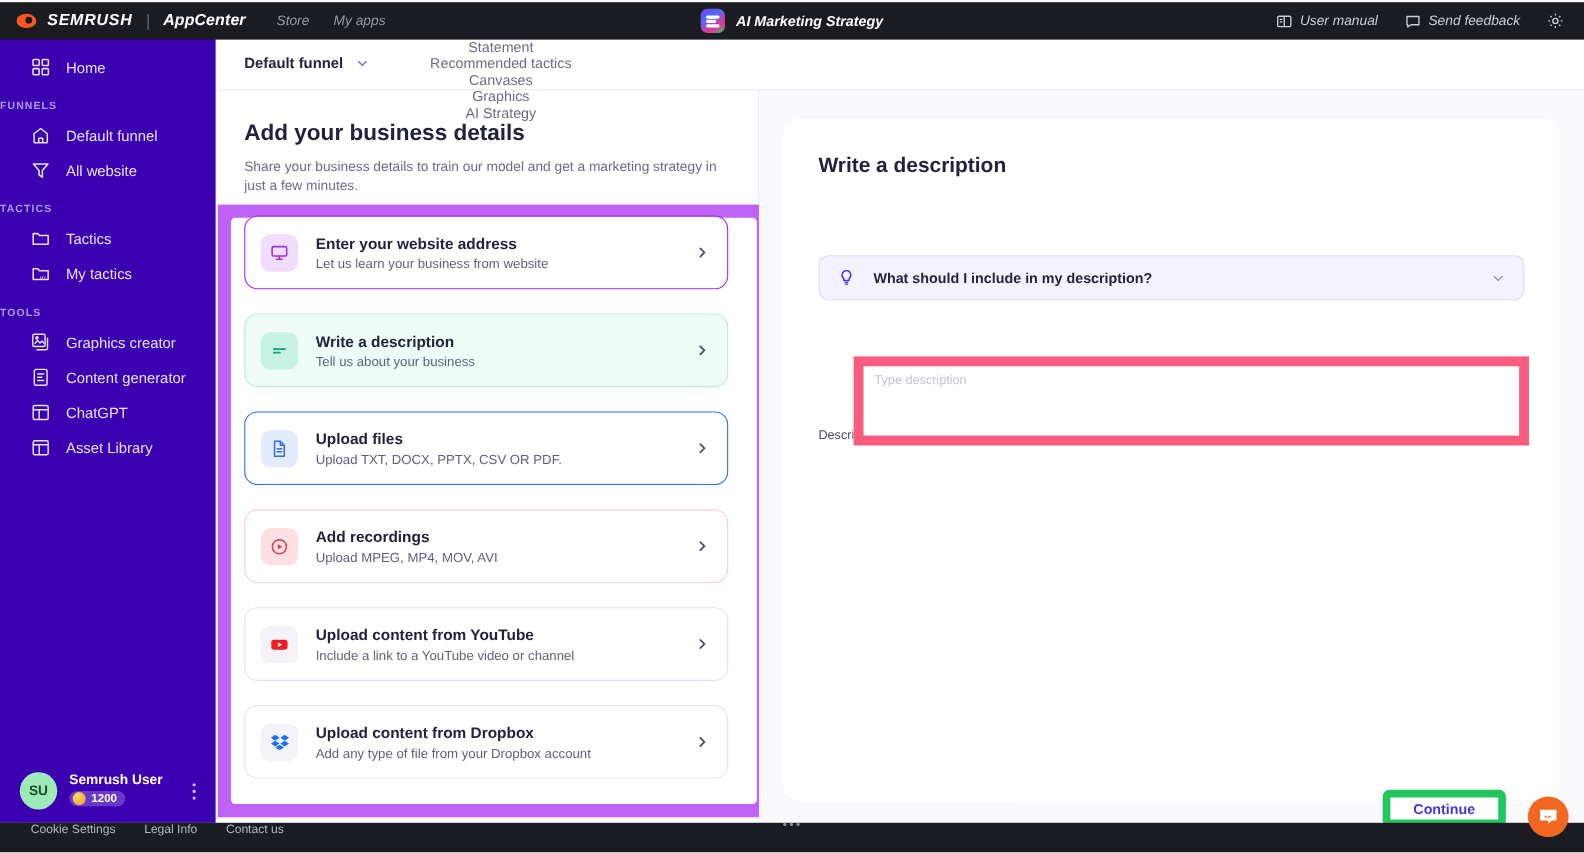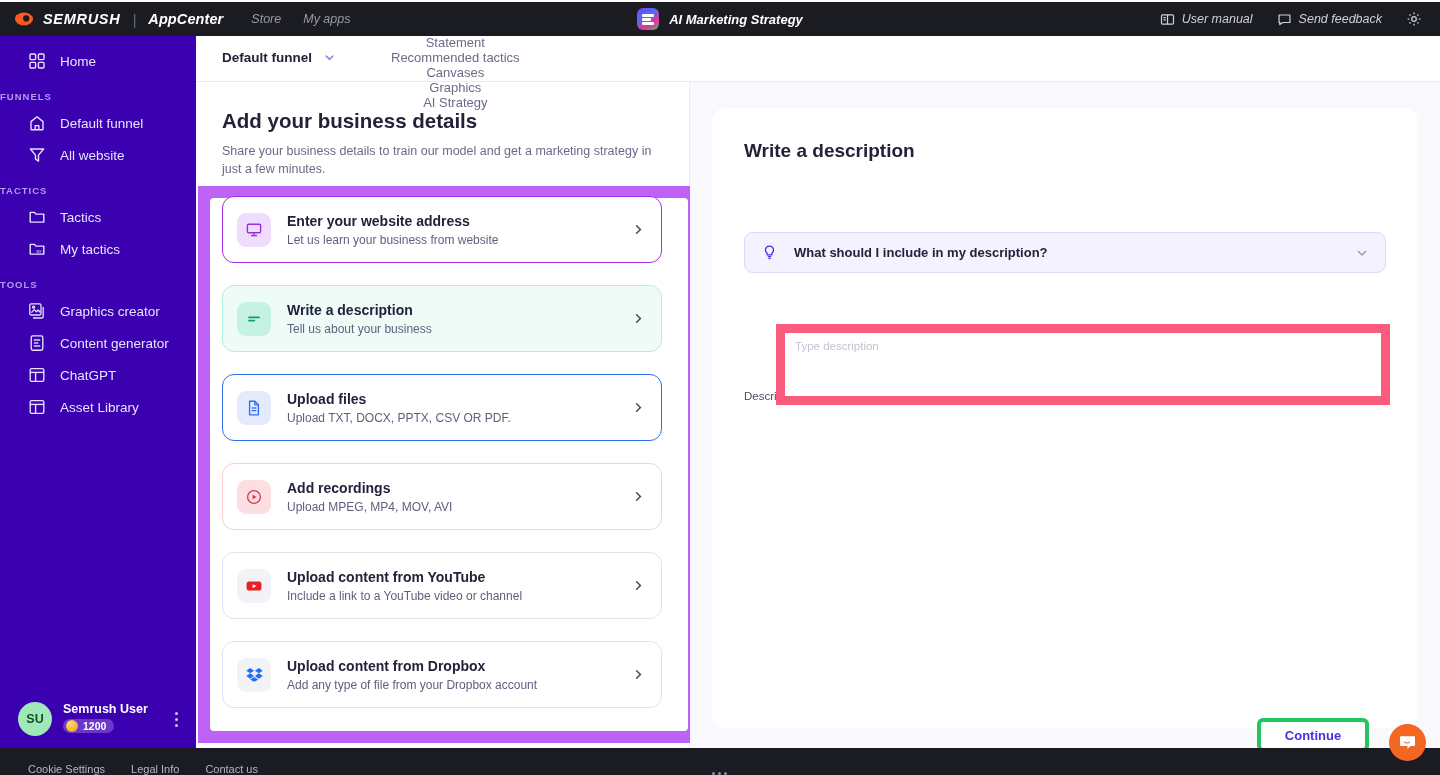--- a/index.html
+++ b/index.html
@@ -196,34 +196,34 @@
     font-size: 13px; color: #2b2b40; line-height: 1.42; margin-top: 1px;
     width: 570px;
   }
   .sq {
     background-image: repeating-linear-gradient(135deg,#e0323f 0 1px,transparent 1px 2px);
     background-repeat: repeat-x; background-position: 0 100%; background-size: 4px 2.5px;
     padding-bottom: 1px;
   }
   #continue-btn {
     position: absolute; left: 1257px; top: 718px; width: 112px; height: 34px;
-    background: #fff; border: 4px solid #22c55e; border-radius: 6px;
+    background: #fff; border: 7px solid #22c55e; border-radius: 6px;
     display: flex; align-items: center; justify-content: center;
     color: #4432e0; font-size: 13px; font-weight: 700; cursor: pointer; z-index: 25;
   }
   #intercom {
     position: absolute; left: 1389px; top: 724px; width: 37px; height: 37px;
     border-radius: 50%; background: #f26722; display: flex; align-items: center;
     justify-content: center; cursor: pointer; z-index: 50;
   }
 
   
   #footer {
     position: absolute; left: 0; top: 748px; width: 1440px; height: 27px;
-    background: #1b1b22; display: flex; align-items: flex-end; z-index: 45;
+    background: #1b1b22; display: flex; align-items: flex-start; z-index: 45;
   }
   .ft-link { color: #b6b6c4; font-size: 11px; margin-left: 26px; cursor: pointer; }
   .ft-link:first-of-type { margin-left: 28px; }
   #ft-dots {
     position: absolute; left: 712px; display: flex; gap: 3px; cursor: pointer;
   }
   #ft-dots span { width: 3px; height: 3px; background: #8d8d9e; border-radius: 50%; display:block; }
 </style>
 </head>
 <body>

